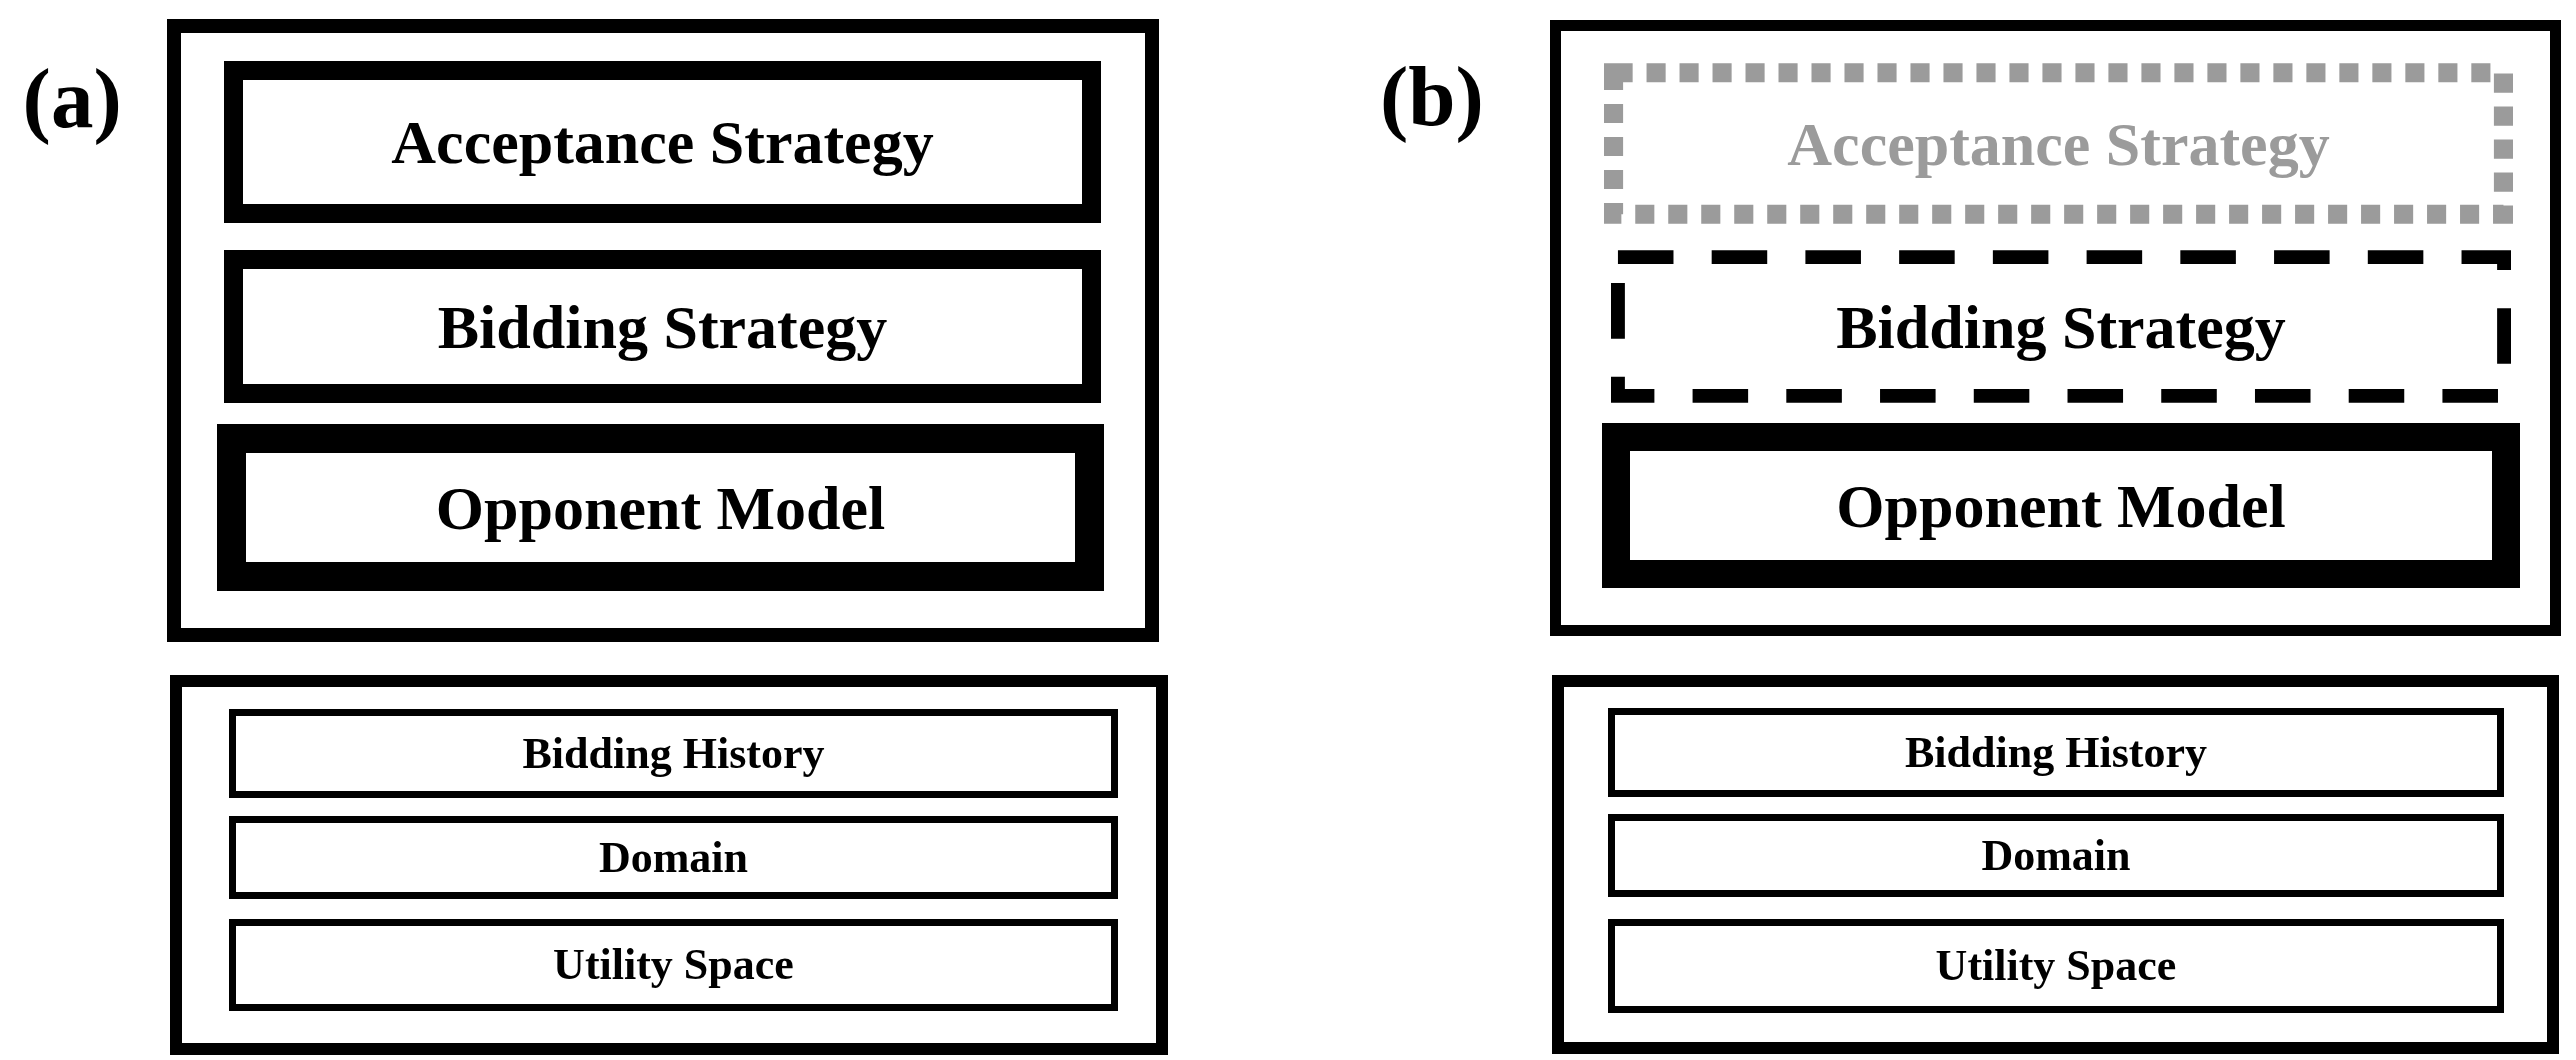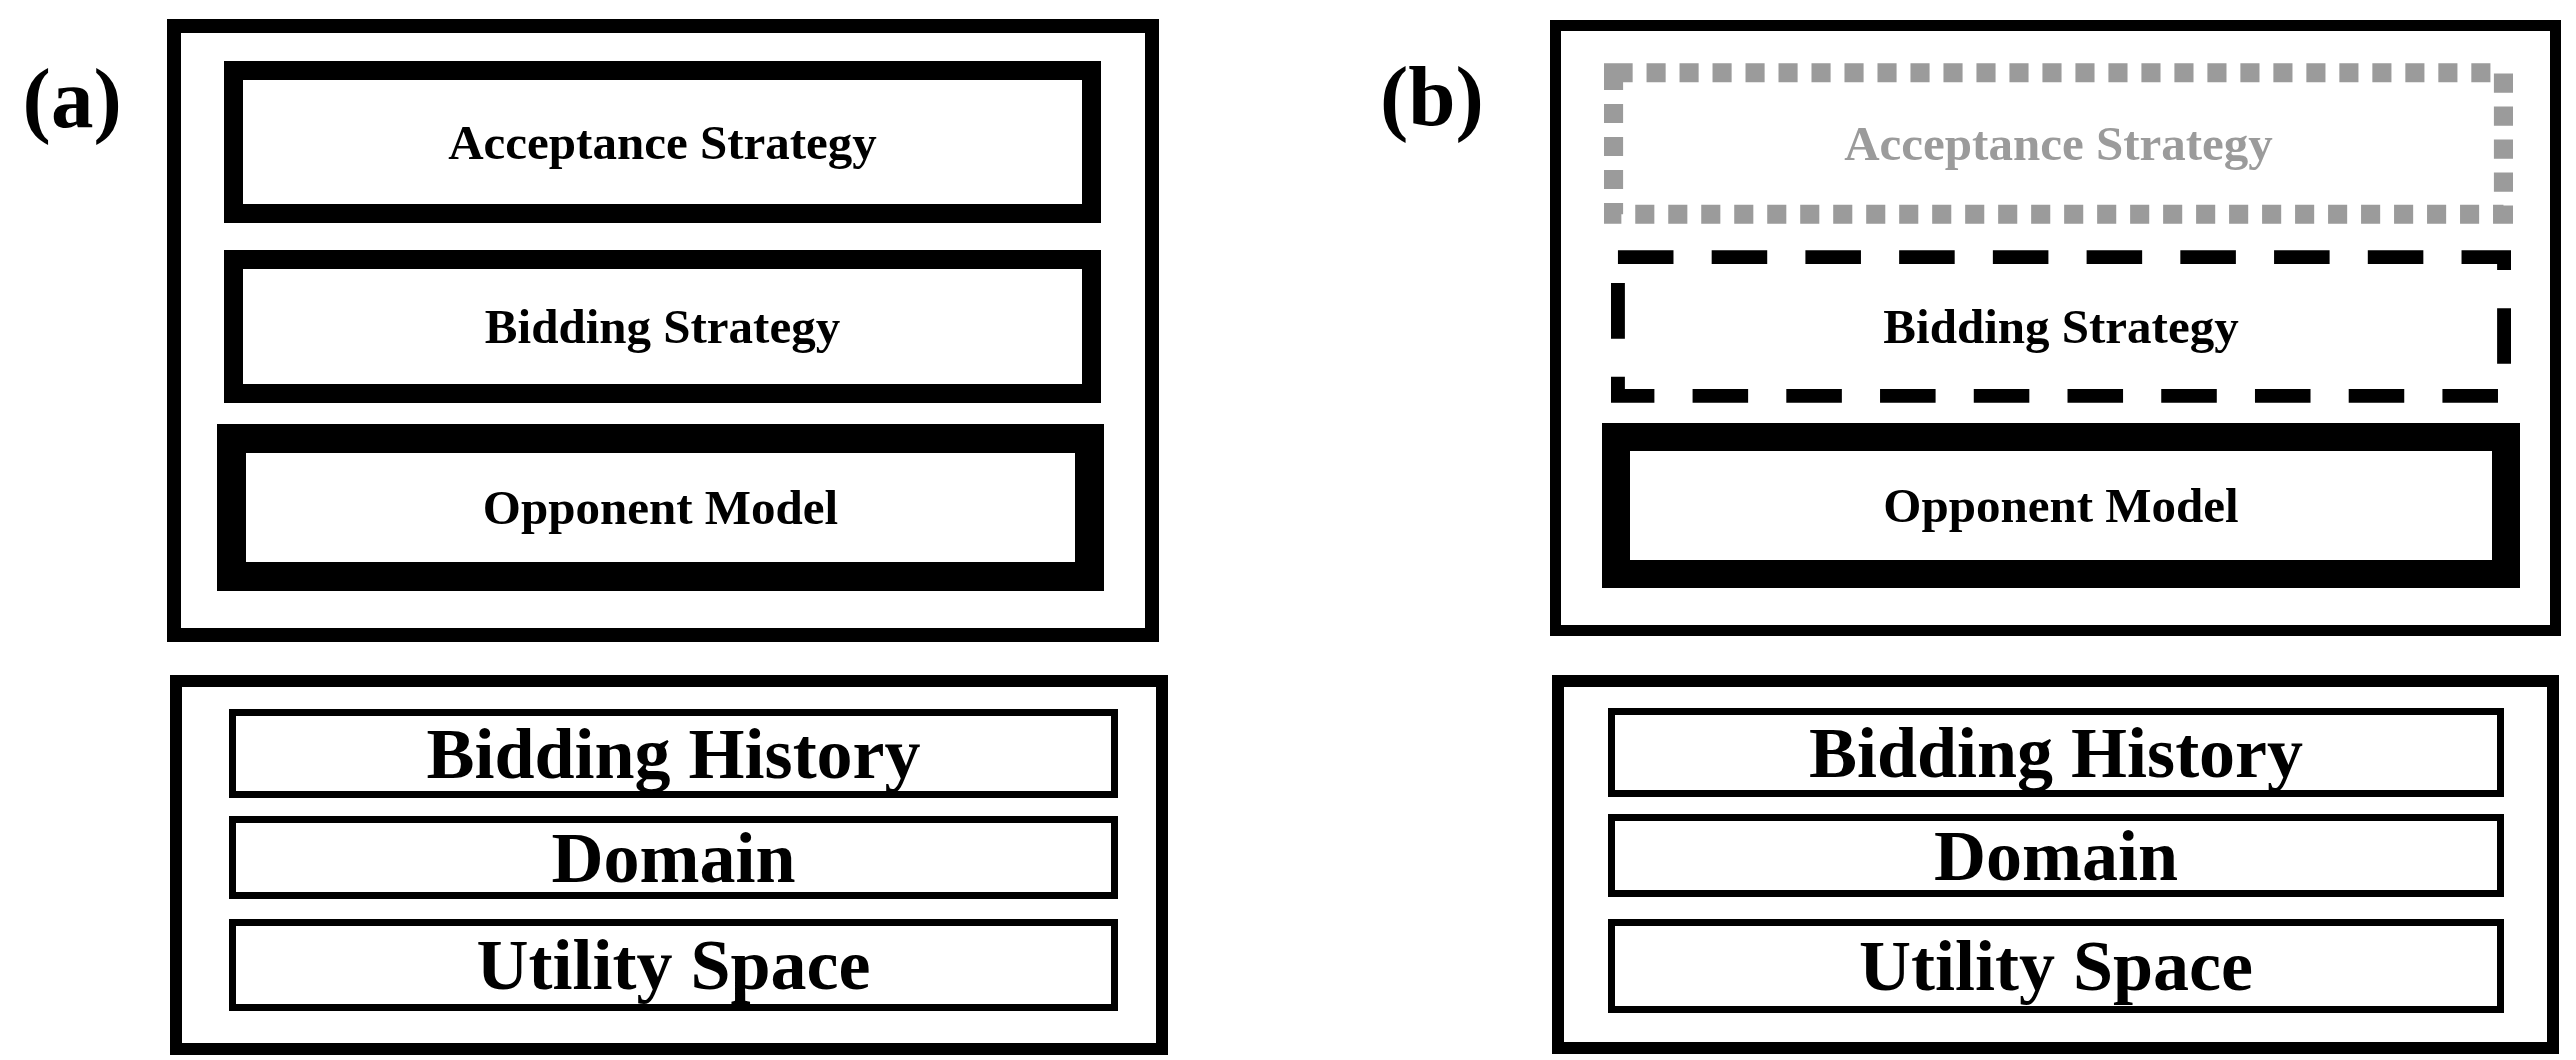--- a/index.html
+++ b/index.html
@@ -21,22 +21,22 @@
     align-items: center;
     justify-content: center;
   }
   .outline-box {
     display: flex;
     align-items: center;
     justify-content: center;
   }
   .frame-svg { position: absolute; left: 0; top: 0; }
   .panel-label { font-size: 85px; line-height: 1; white-space: nowrap; }
-  .lbl-lg { font-size: 49px; line-height: 1; white-space: nowrap; }
-  .lbl-sm { font-size: 72px; line-height: 1; white-space: nowrap; }
+  .lbl-lg { font-size: 62px; line-height: 1; white-space: nowrap; }
+  .lbl-sm { font-size: 44px; line-height: 1; white-space: nowrap; }
   .gray-text { color: #9b9b9b; }
 </style>
 </head>
 <body>
 
 <div class="canvas">
 
   <div class="abs panel-label" style="left:22.6px; top:56px;">(a)</div>
 
   <div class="abs solid-box" style="left:167px; top:19px; width:992px; height:623px; border-width:14px;"></div>

